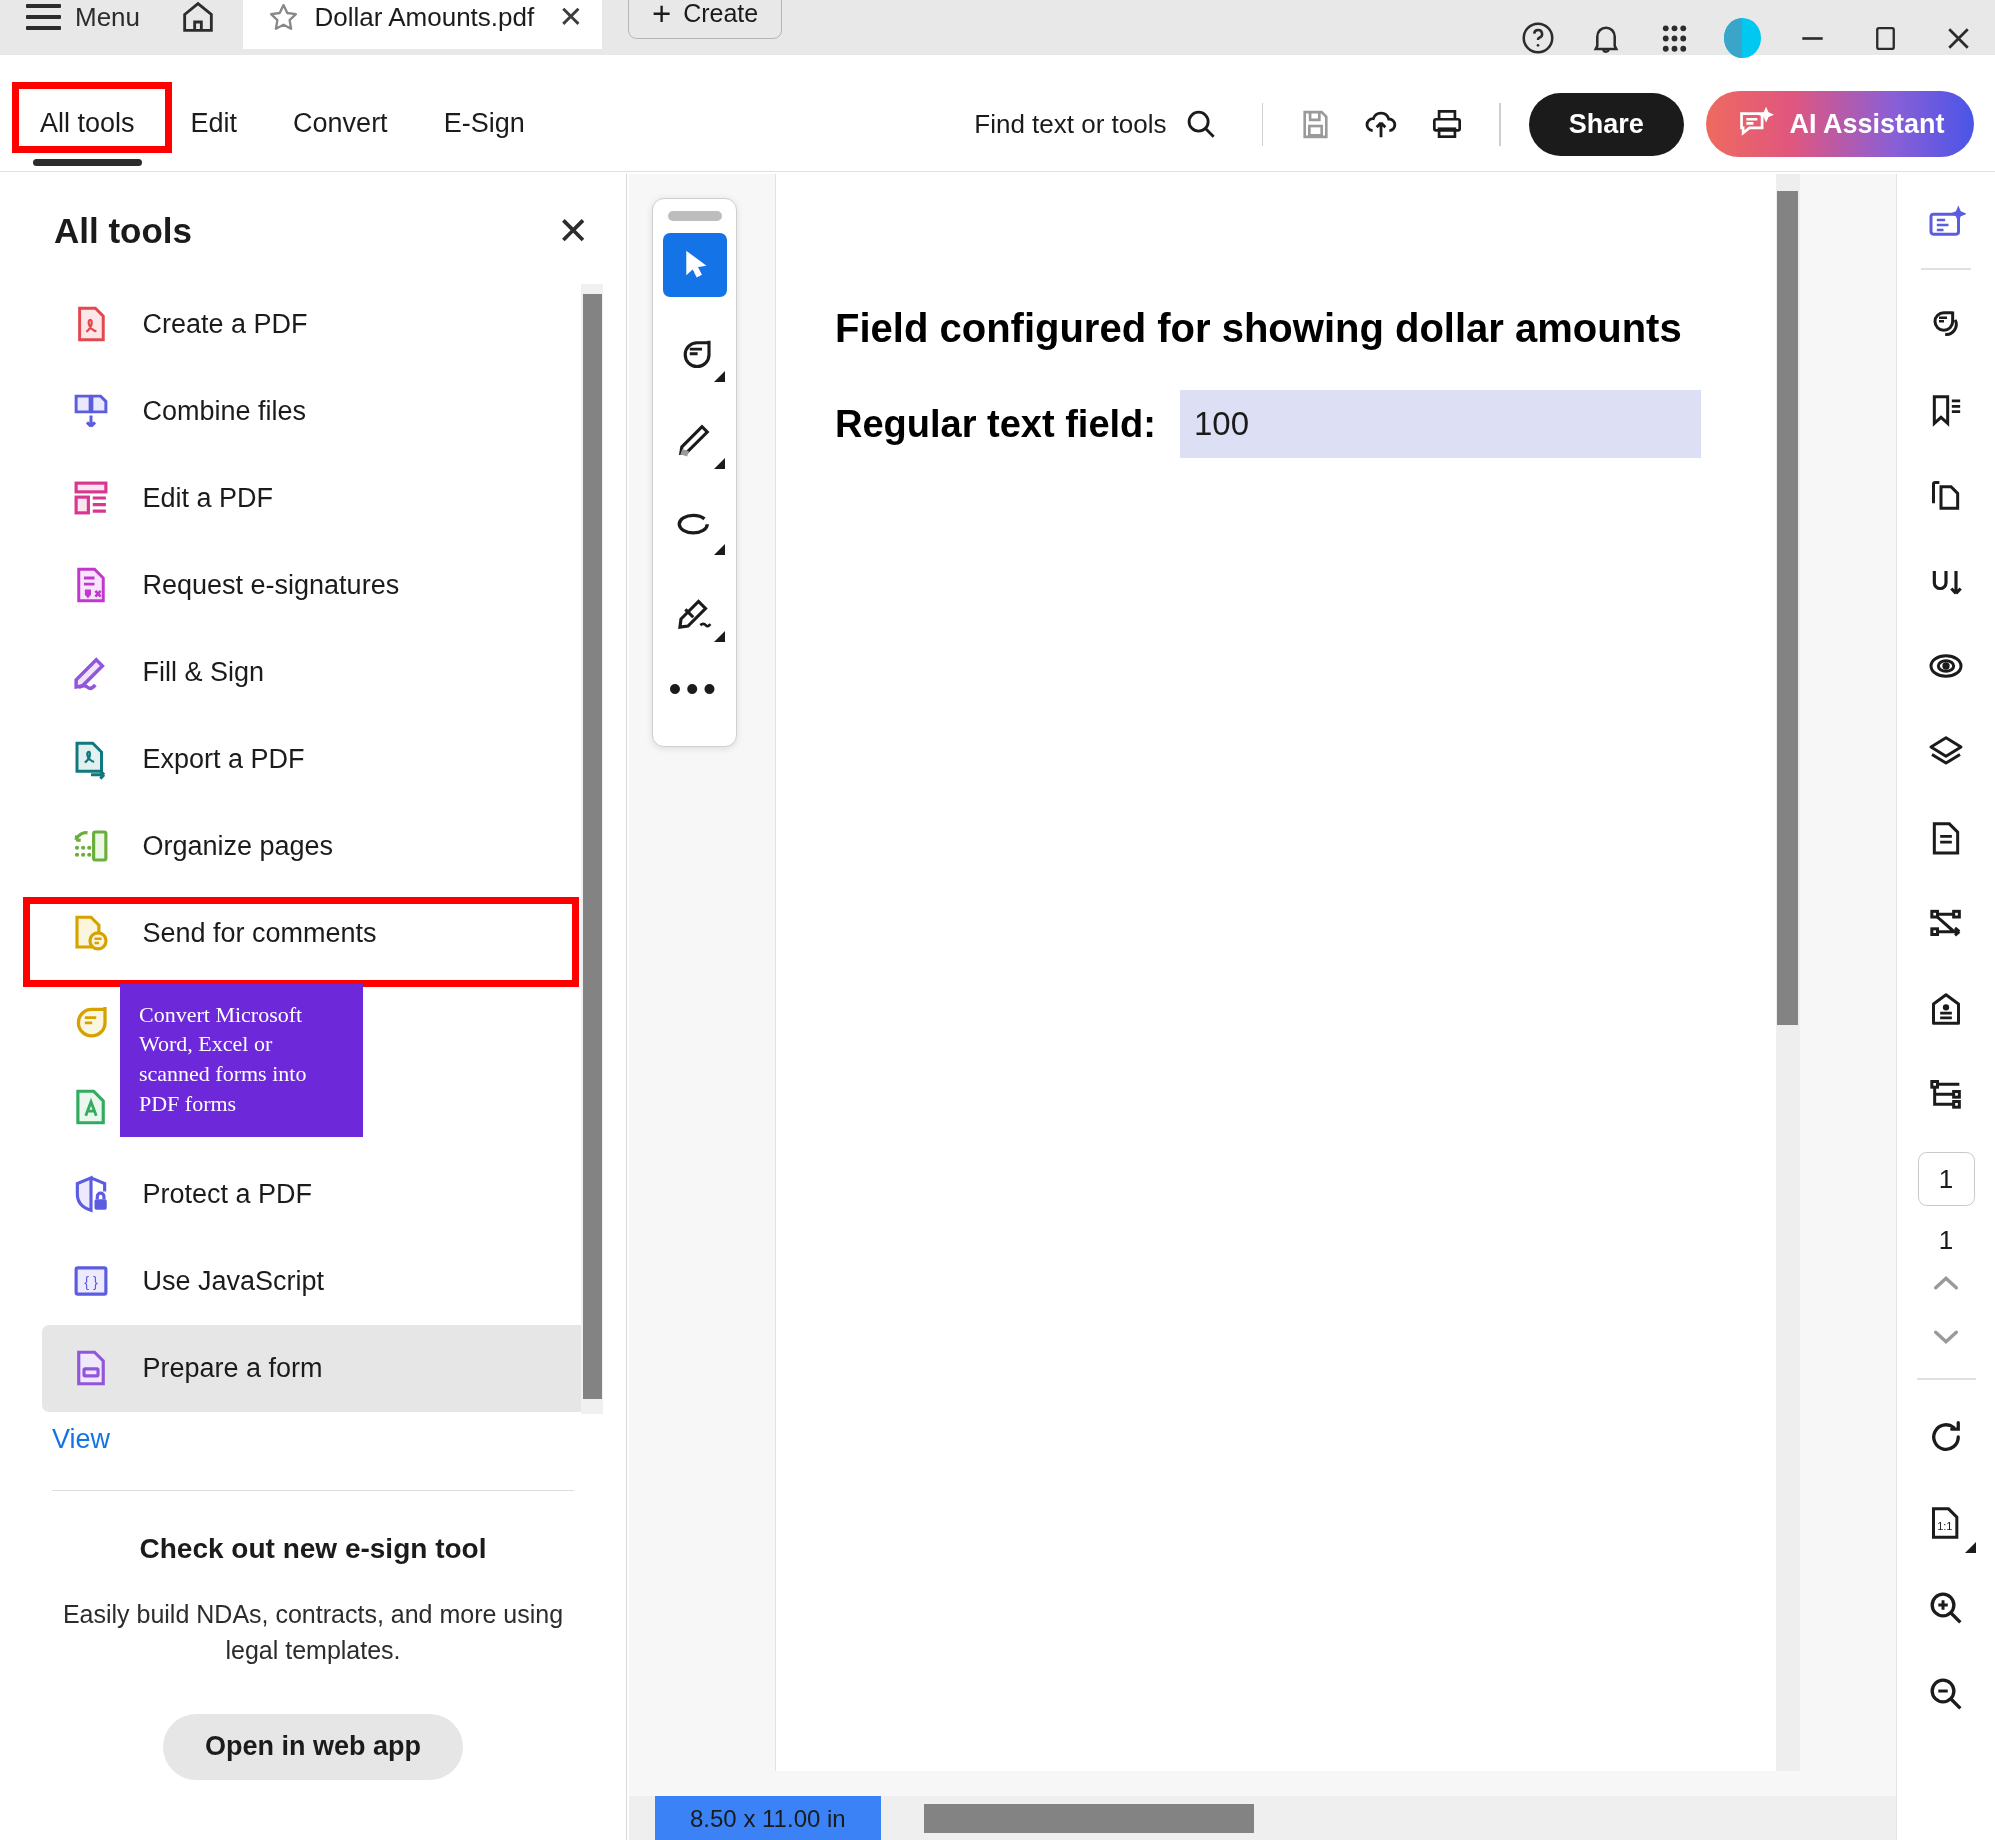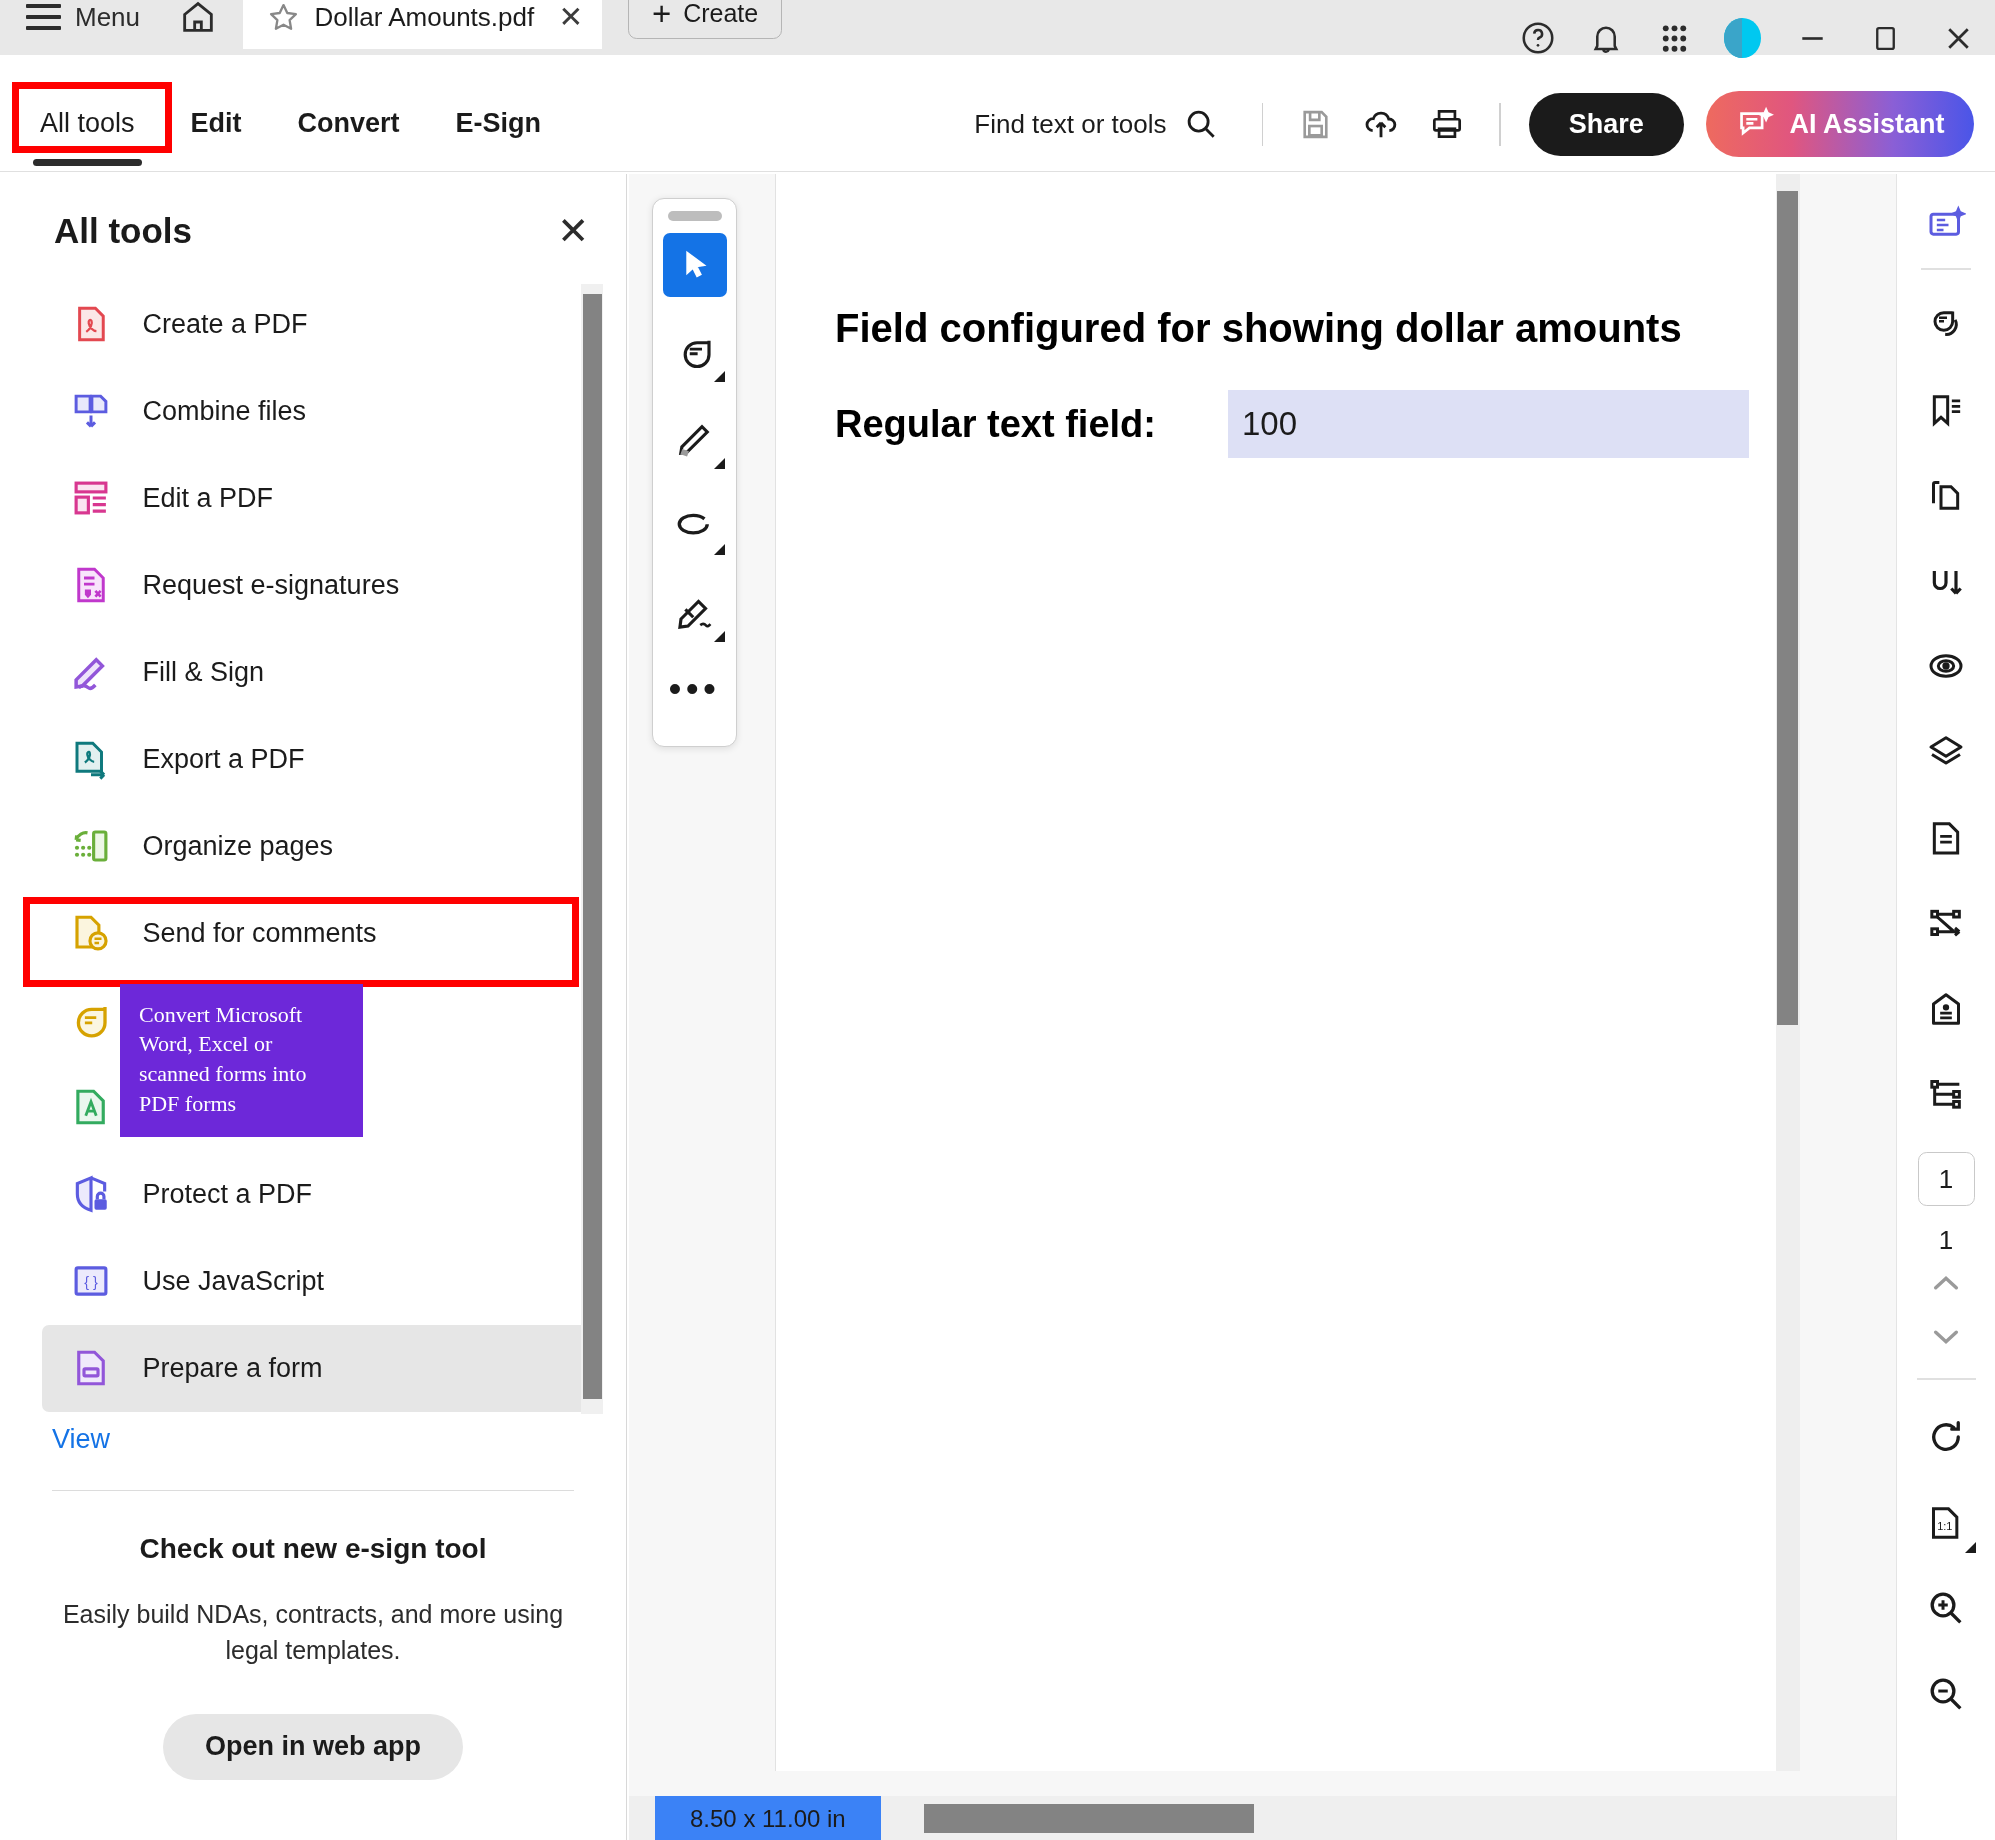--- a/index.html
+++ b/index.html
@@ -75,21 +75,21 @@
   }
   .tool-tab {
     font-size: 27px; color: #1b1b1b; cursor: pointer;
     padding: 0 7px; position: relative; height: 96px; display:flex; align-items:center;
   }
   .tool-tab.first { margin-left: 33px; }
   .tool-tab.active:after {
     content: ""; position: absolute; left: 0; right: 0; bottom: 5.2px; height: 7px;
     background: #2c2c2c; border-radius: 3.5px;
   }
-  .tool-tab + .tool-tab { margin-left: 42px; font-weight: bold; }
+  .tool-tab + .tool-tab { margin-left: 42px; }
 
   .t2-right {
     position: absolute; right: 21px; top: 0; height: 96px;
     display: flex; align-items: center; gap: 0;
   }
   .find-box { display: flex; align-items: center; gap: 15.6px; cursor: pointer; margin-right: 22.6px; }
   .find-text { font-size: 26px; color: #1b1b1b; }
   .vdiv { width: 1.7px; height: 43px; background: #d0d0d0; margin: 0 19px; }
   .t2-icon { width: 66px; height: 66px; display:flex; align-items:center; justify-content:center; cursor:pointer; }
   .share-btn {
@@ -181,21 +181,21 @@
   .page {
     position: absolute; left: 146px; top: 0; width: 1025px; height: 1597px;
     background: #ffffff;
     border-left: 0.9px solid #e2e2e2;
   }
   .doc-h1 {
     position: absolute; left: 59px; top: 132px;
     font-size: 40px; font-weight: bold; color: #000;
     white-space: nowrap;
   }
-  .doc-row { position: absolute; left: 59px; top: 216px; display: flex; align-items: center; gap: 48px; }
+  .doc-row { position: absolute; left: 59px; top: 216px; display: flex; align-items: center; }
   .doc-label { font-size: 38px; font-weight: bold; color: #000; white-space: nowrap; }
   .doc-field {
     margin-left: 24px; width: 521px; height: 68px;
     background: #dde0f5; display: flex; align-items: center;
     padding-left: 14px; font-size: 33px; color: #1b1b1b; cursor: text;
   }
 
   
   .vstrip {
     position: absolute; left: 652px; top: 198px;

